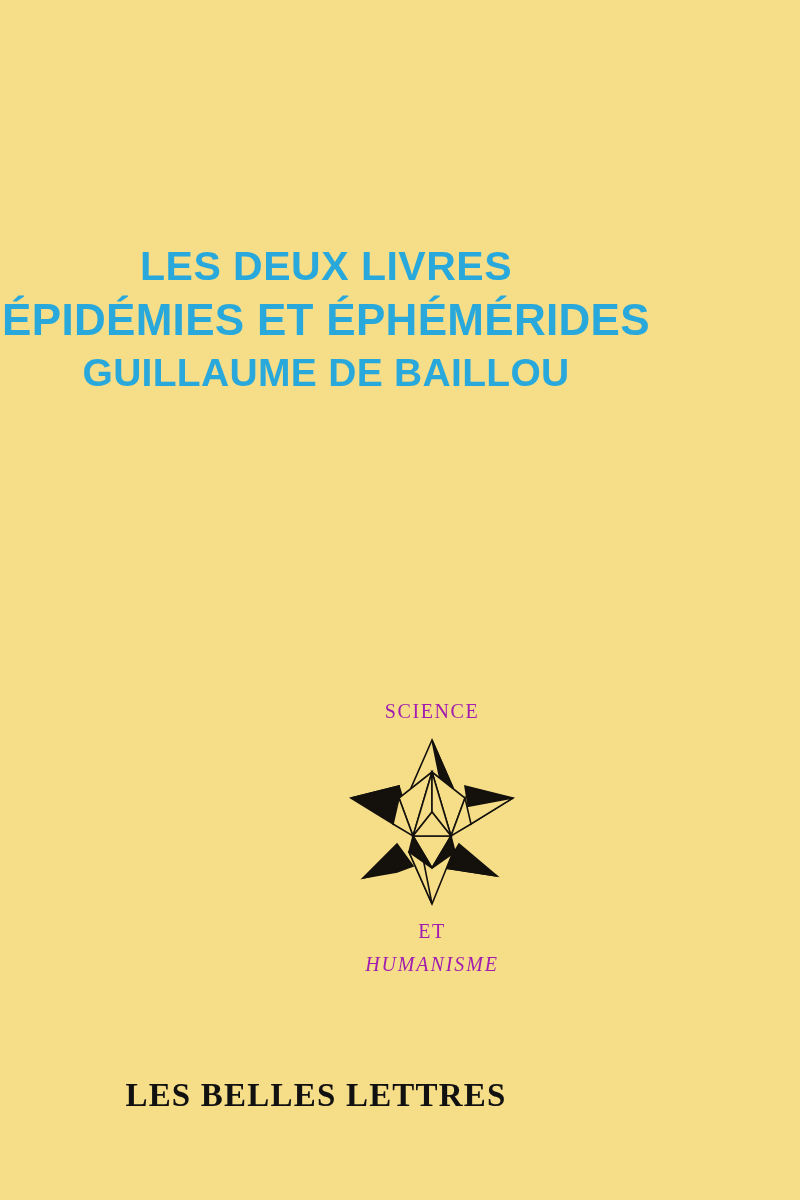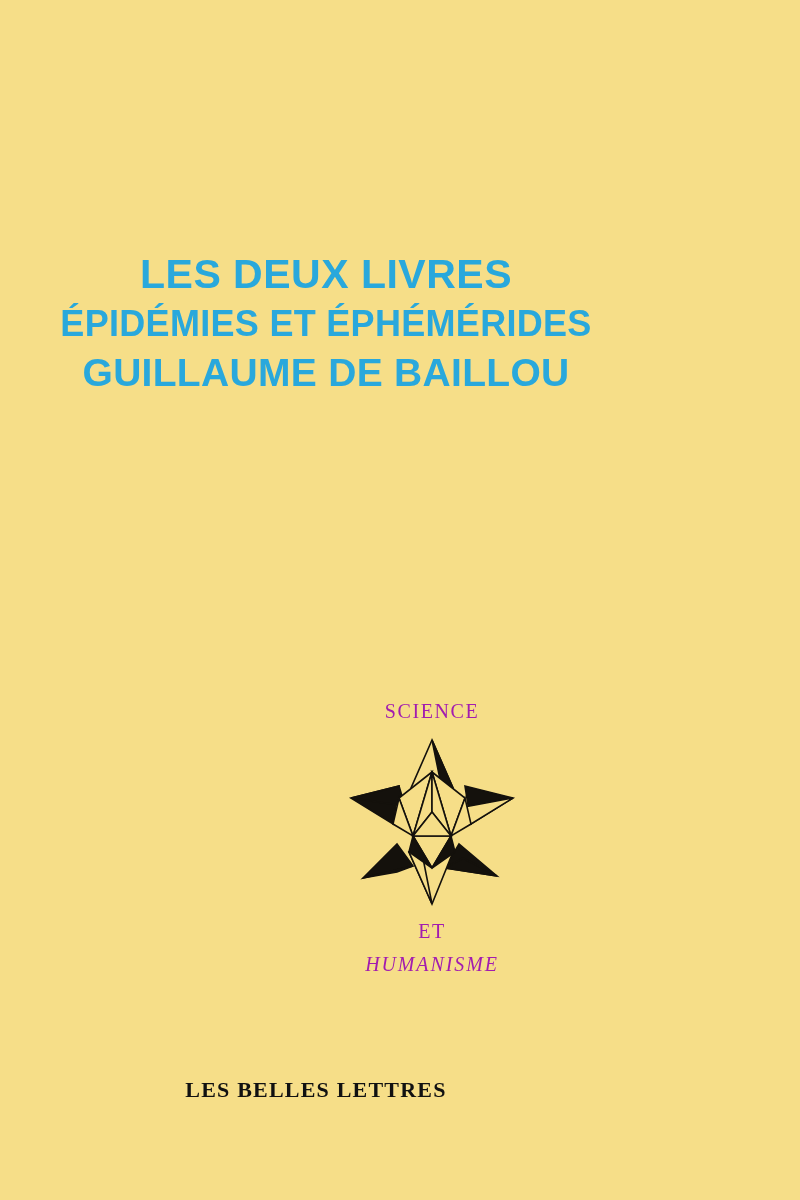--- a/index.html
+++ b/index.html
@@ -24,34 +24,33 @@
   .title-block {
     position: absolute;
     left: 0;
     top: 245px;
     width: 652px;
     text-align: center;
     color: #29A8DC;
     font-family: "Liberation Sans", sans-serif;
     font-weight: bold;
     line-height: 1.06;
-    margin-top: 8px;
   }
   .title-line-1 {
     font-size: 41px;
     letter-spacing: 0.5px;
     margin-bottom: 9px;
   }
   .title-line-2 {
     font-size: 31px;
     letter-spacing: 0.5px;
     margin-bottom: 7px;
   }
   .title-line-3 {
-    font-size: 36px;
+    font-size: 44px;
     letter-spacing: 0.3px;
     margin-bottom: 8px;
   }
   .title-line-4 {
     font-size: 31px;
     letter-spacing: 0.5px;
     margin-bottom: 7px;
   }
   .title-line-5 {
     font-size: 39px;
@@ -94,21 +93,21 @@
 
   
   .publisher {
     position: absolute;
     left: 0;
     top: 1077px;
     width: 632px;
     text-align: center;
     font-family: "Liberation Serif", serif;
     font-weight: bold;
-    font-size: 22px;
+    font-size: 33px;
     letter-spacing: 1.2px;
     color: #111111;
   }
 </style>
 </head>
 <body>
 
 <div class="cover">
 
   <div class="title-block">

